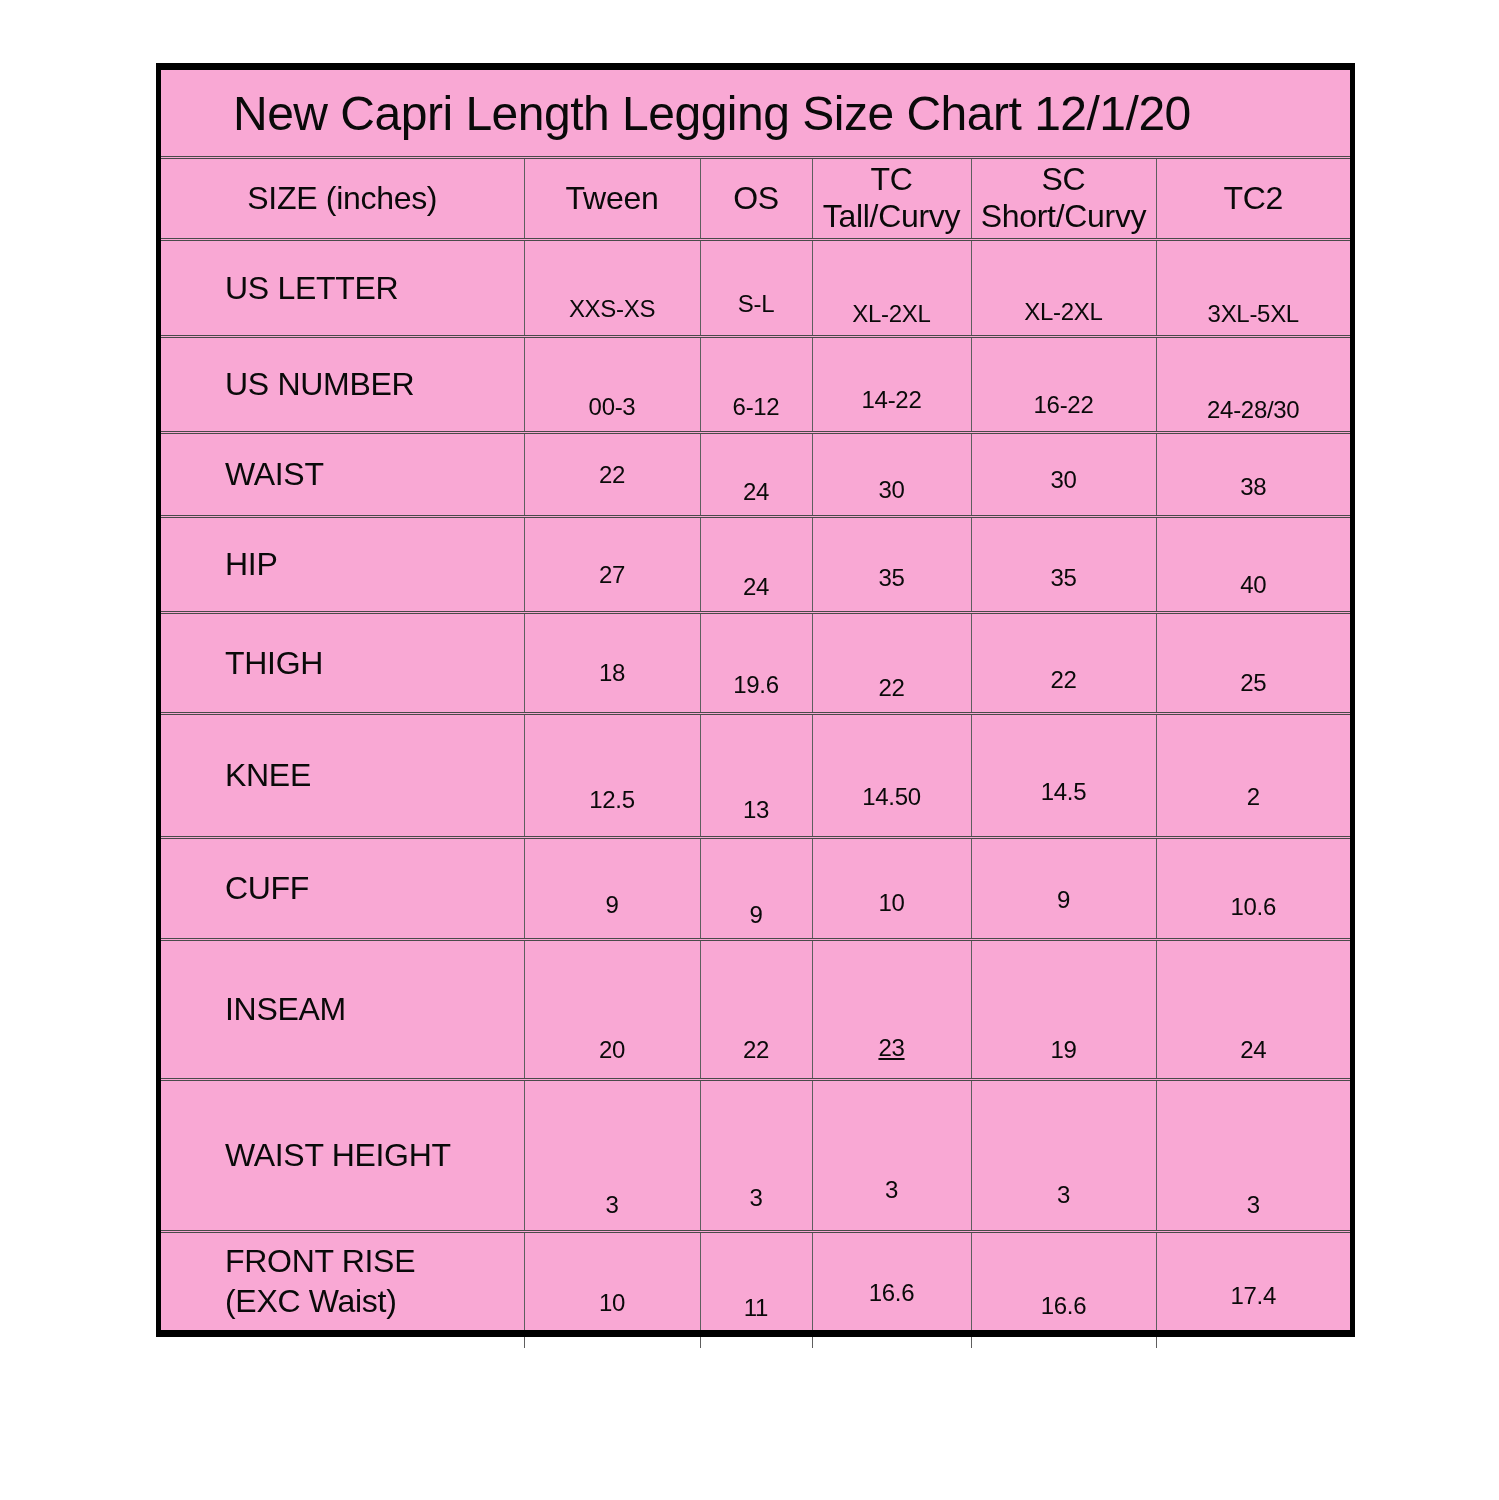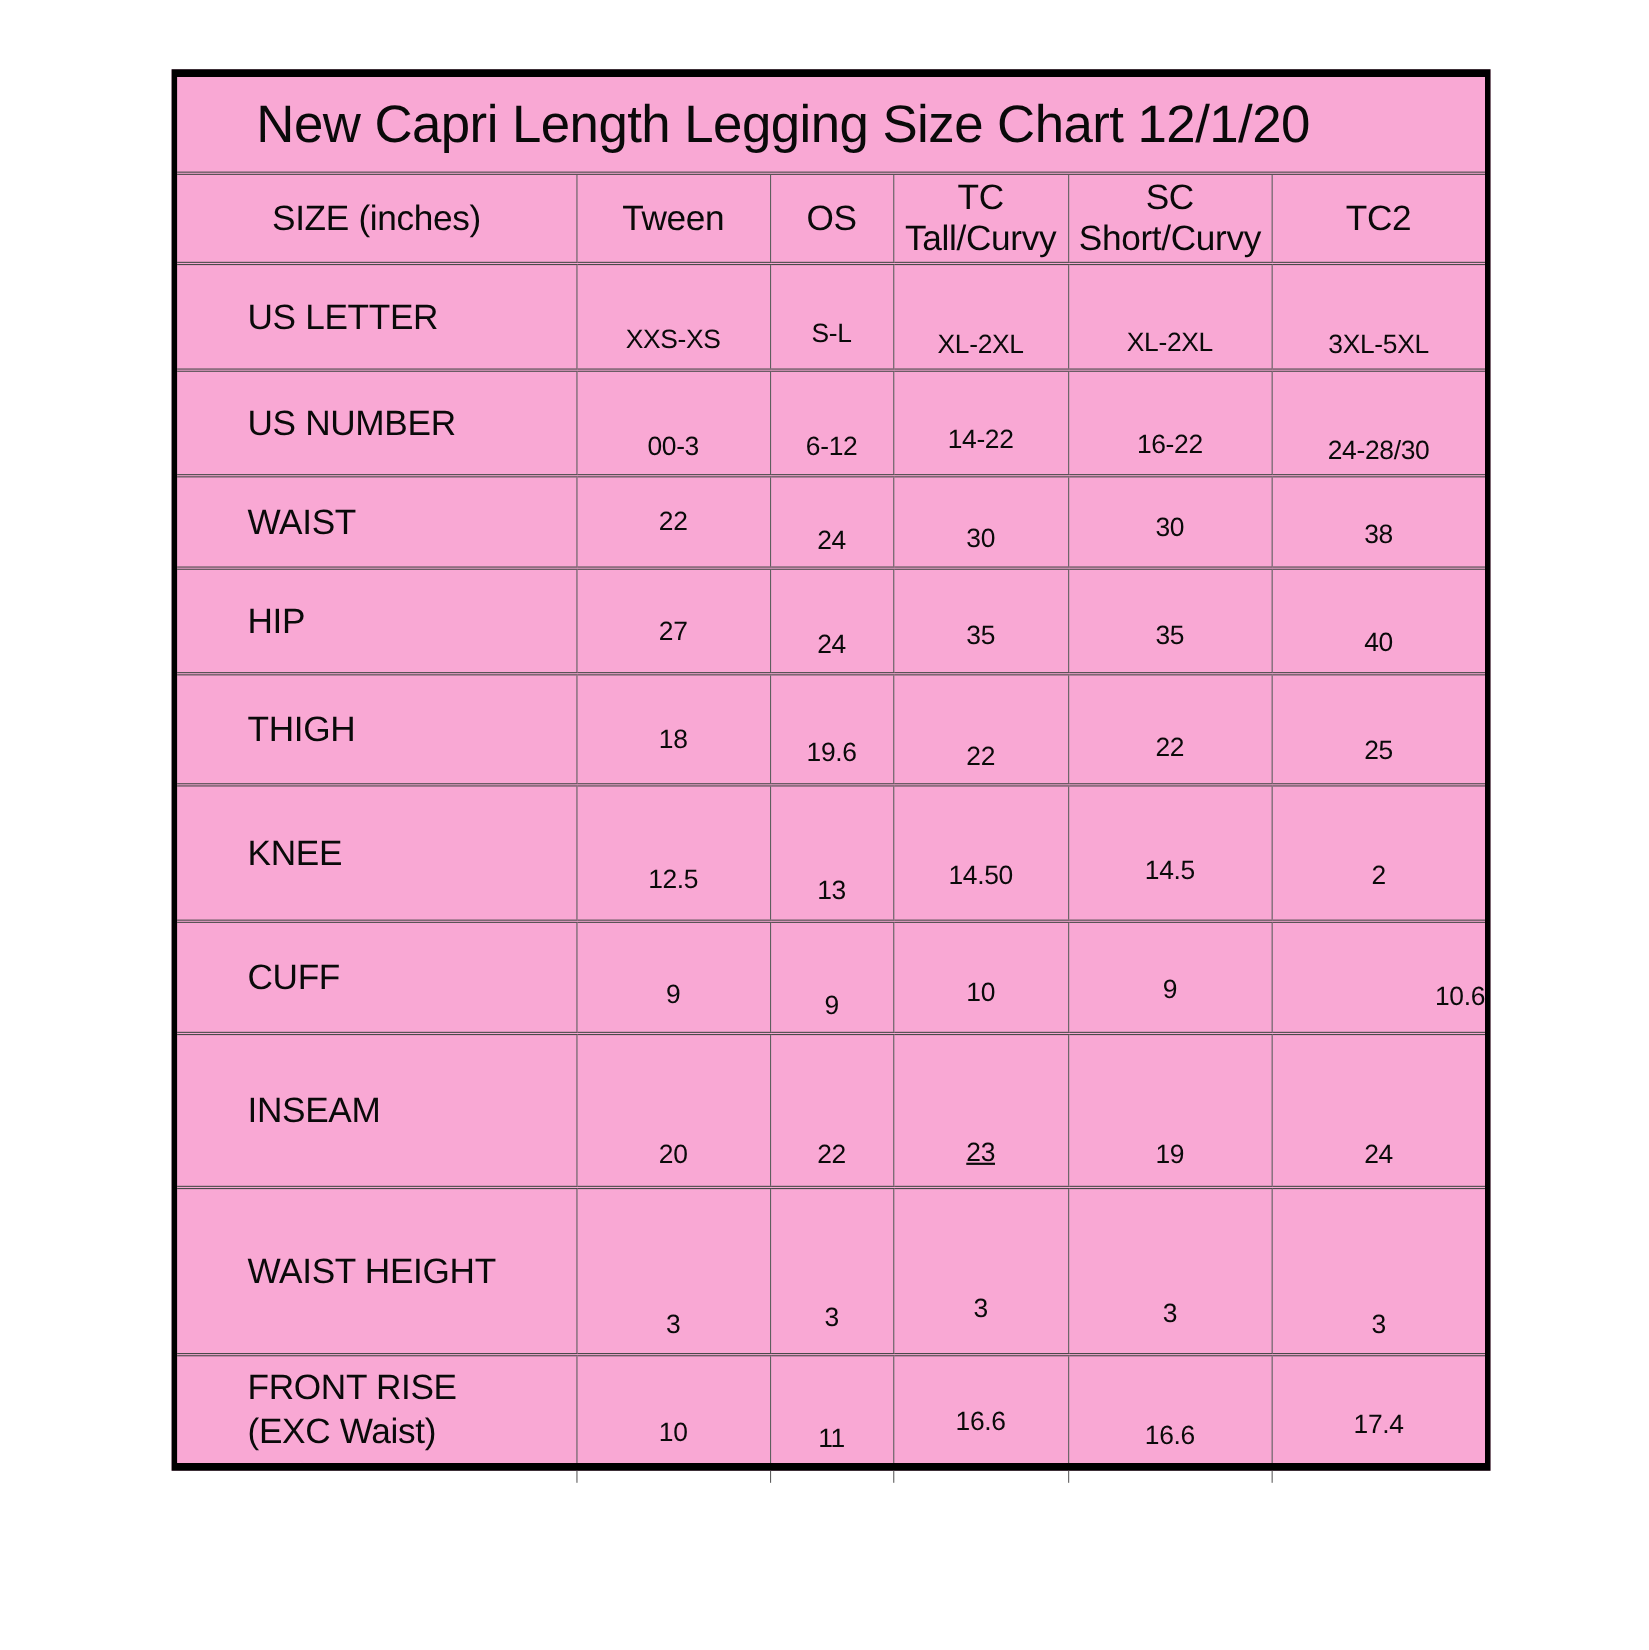--- a/index.html
+++ b/index.html
@@ -159,21 +159,21 @@
             <td style="padding-bottom: 25px;">14.50</td>
             <td style="padding-bottom: 30px;">14.5</td>
             <td style="padding-bottom: 25px;">2</td>
           </tr>
           <tr style="height: 102px;">
             <th class="rlabel">CUFF</th>
             <td style="padding-bottom: 19px;">9</td>
             <td style="padding-bottom: 9px;">9</td>
             <td style="padding-bottom: 21px;">10</td>
             <td style="padding-bottom: 24px;">9</td>
-            <td style="padding-bottom: 17px; text-align: right;">10.6</td>
+            <td style="padding-bottom: 17px;">10.6</td>
           </tr>
           <tr style="height: 140px;">
             <th class="rlabel">INSEAM</th>
             <td style="padding-bottom: 14px;">20</td>
             <td style="padding-bottom: 14px;">22</td>
             <td style="padding-bottom: 16px; text-decoration: underline;">23</td>
             <td style="padding-bottom: 14px;">19</td>
             <td style="padding-bottom: 14px;">24</td>
           </tr>
           <tr style="height: 152px;">

